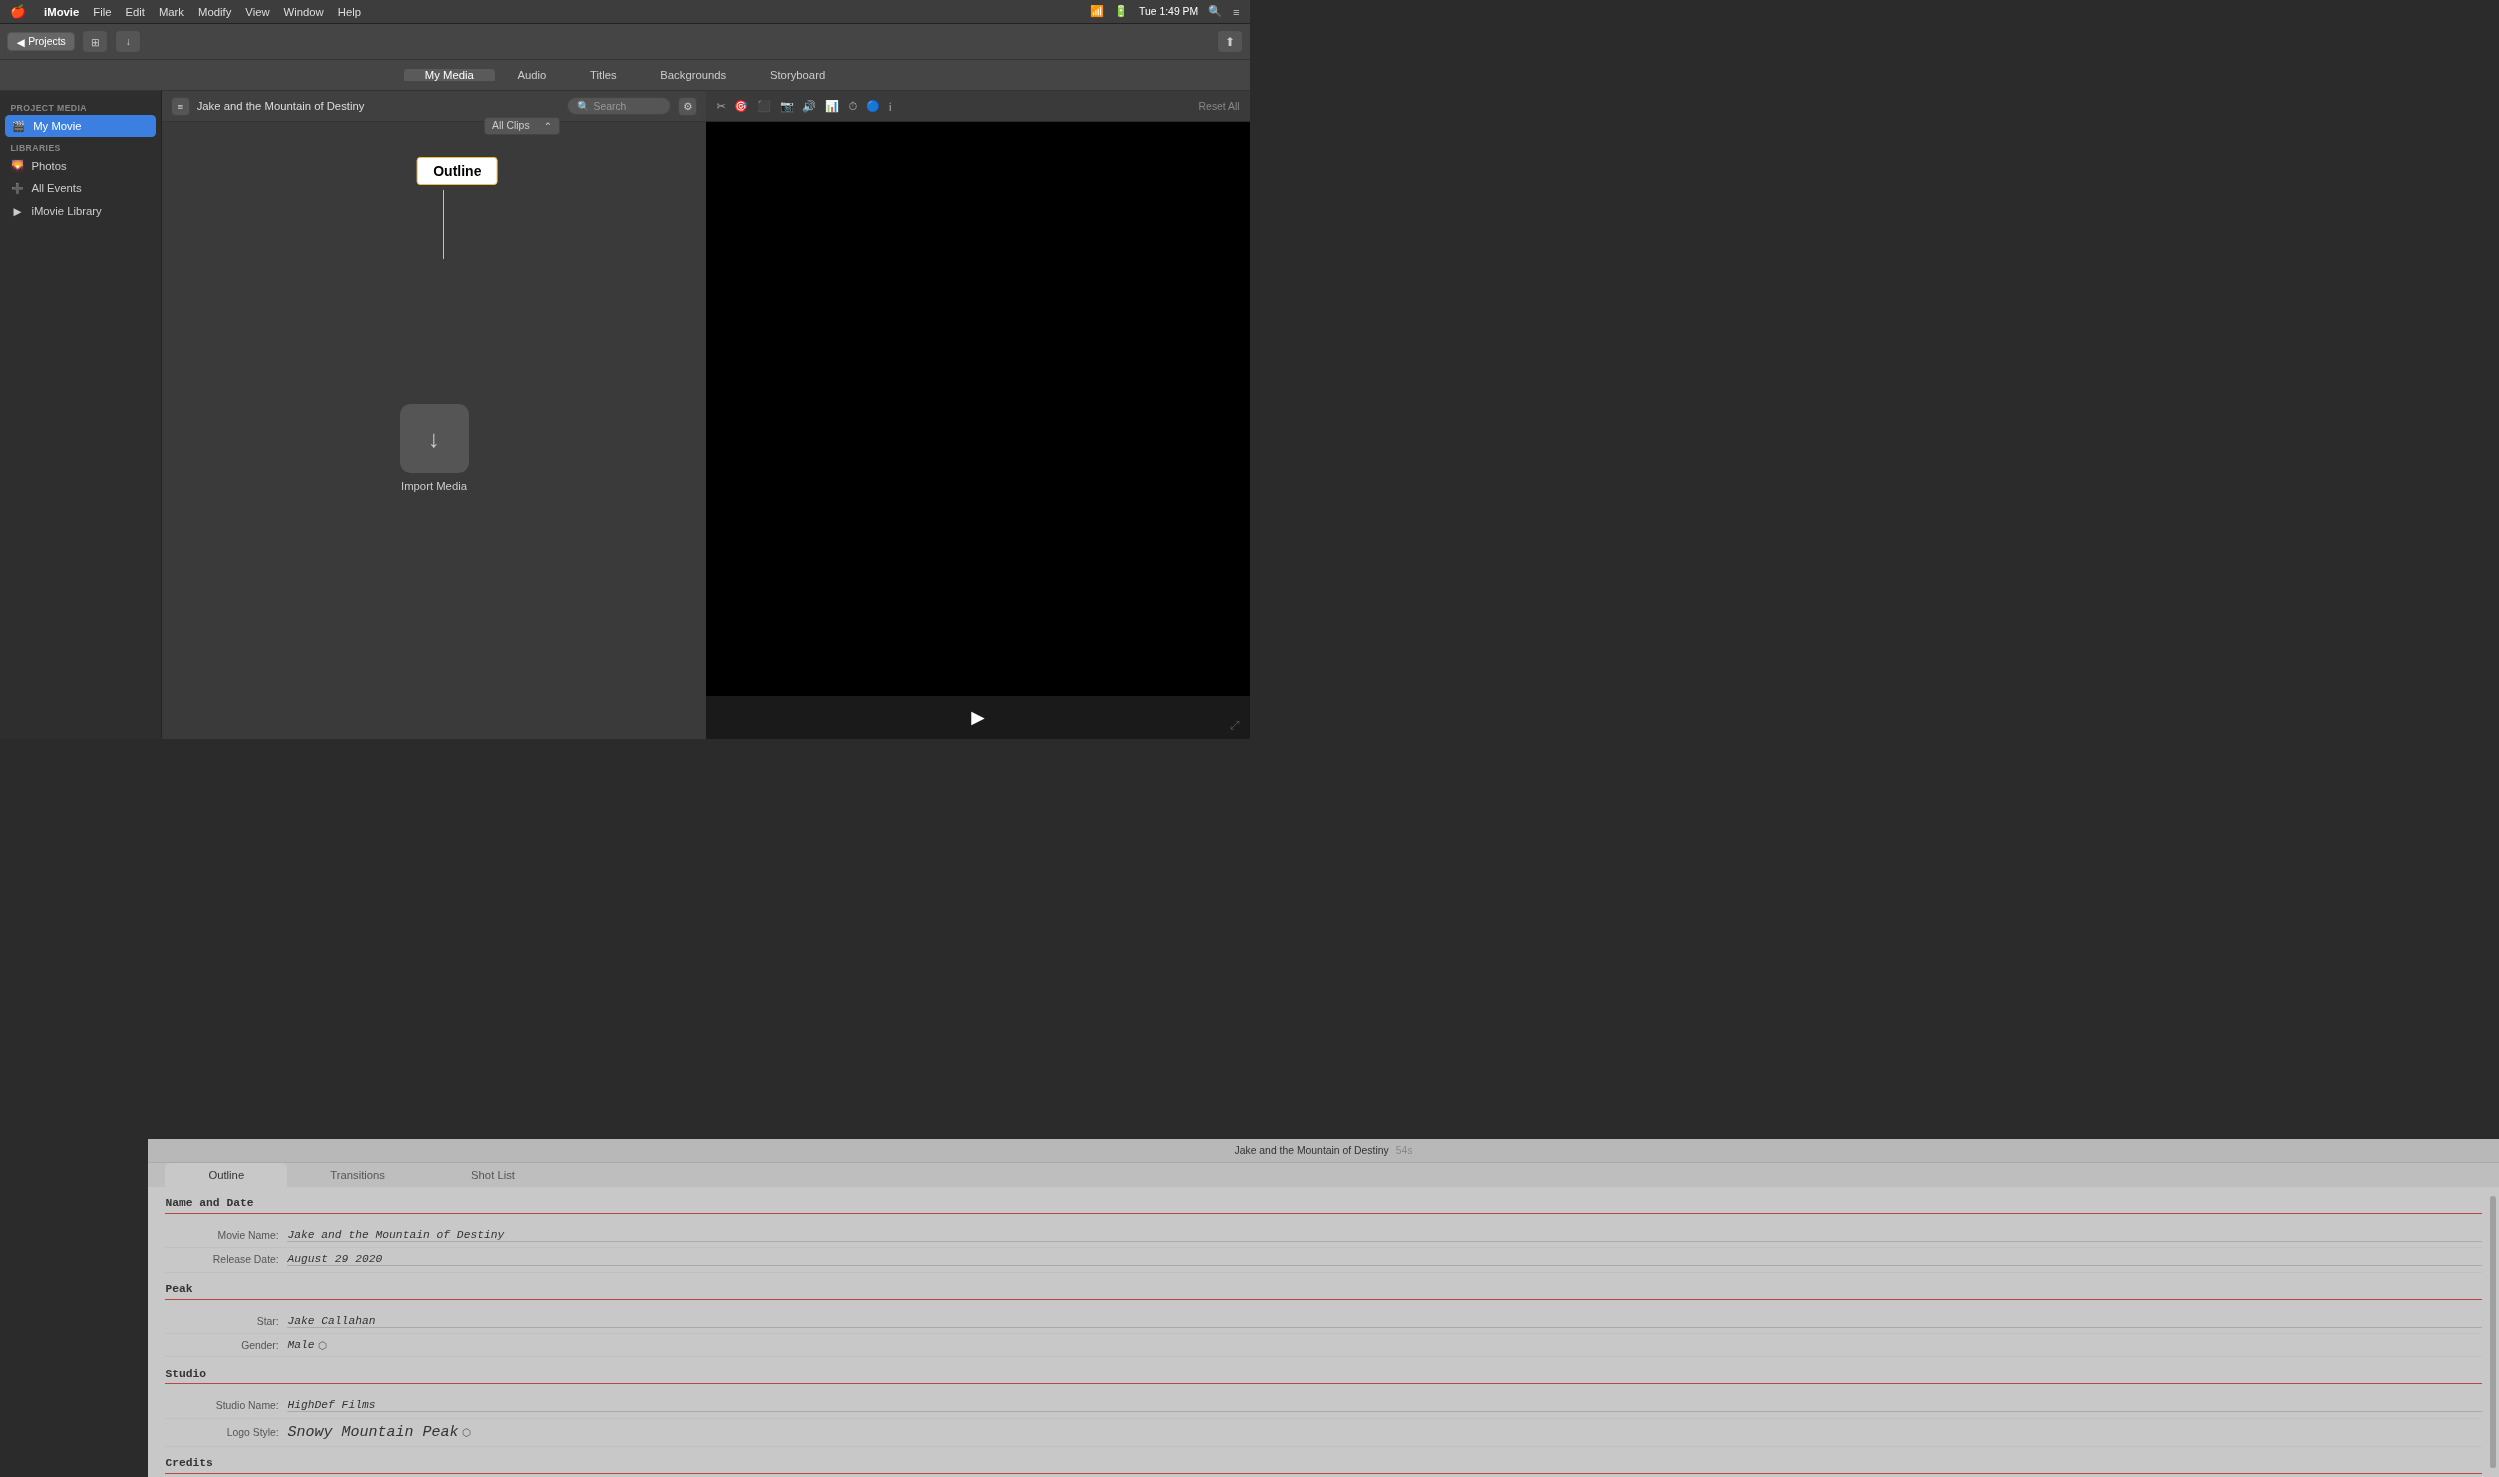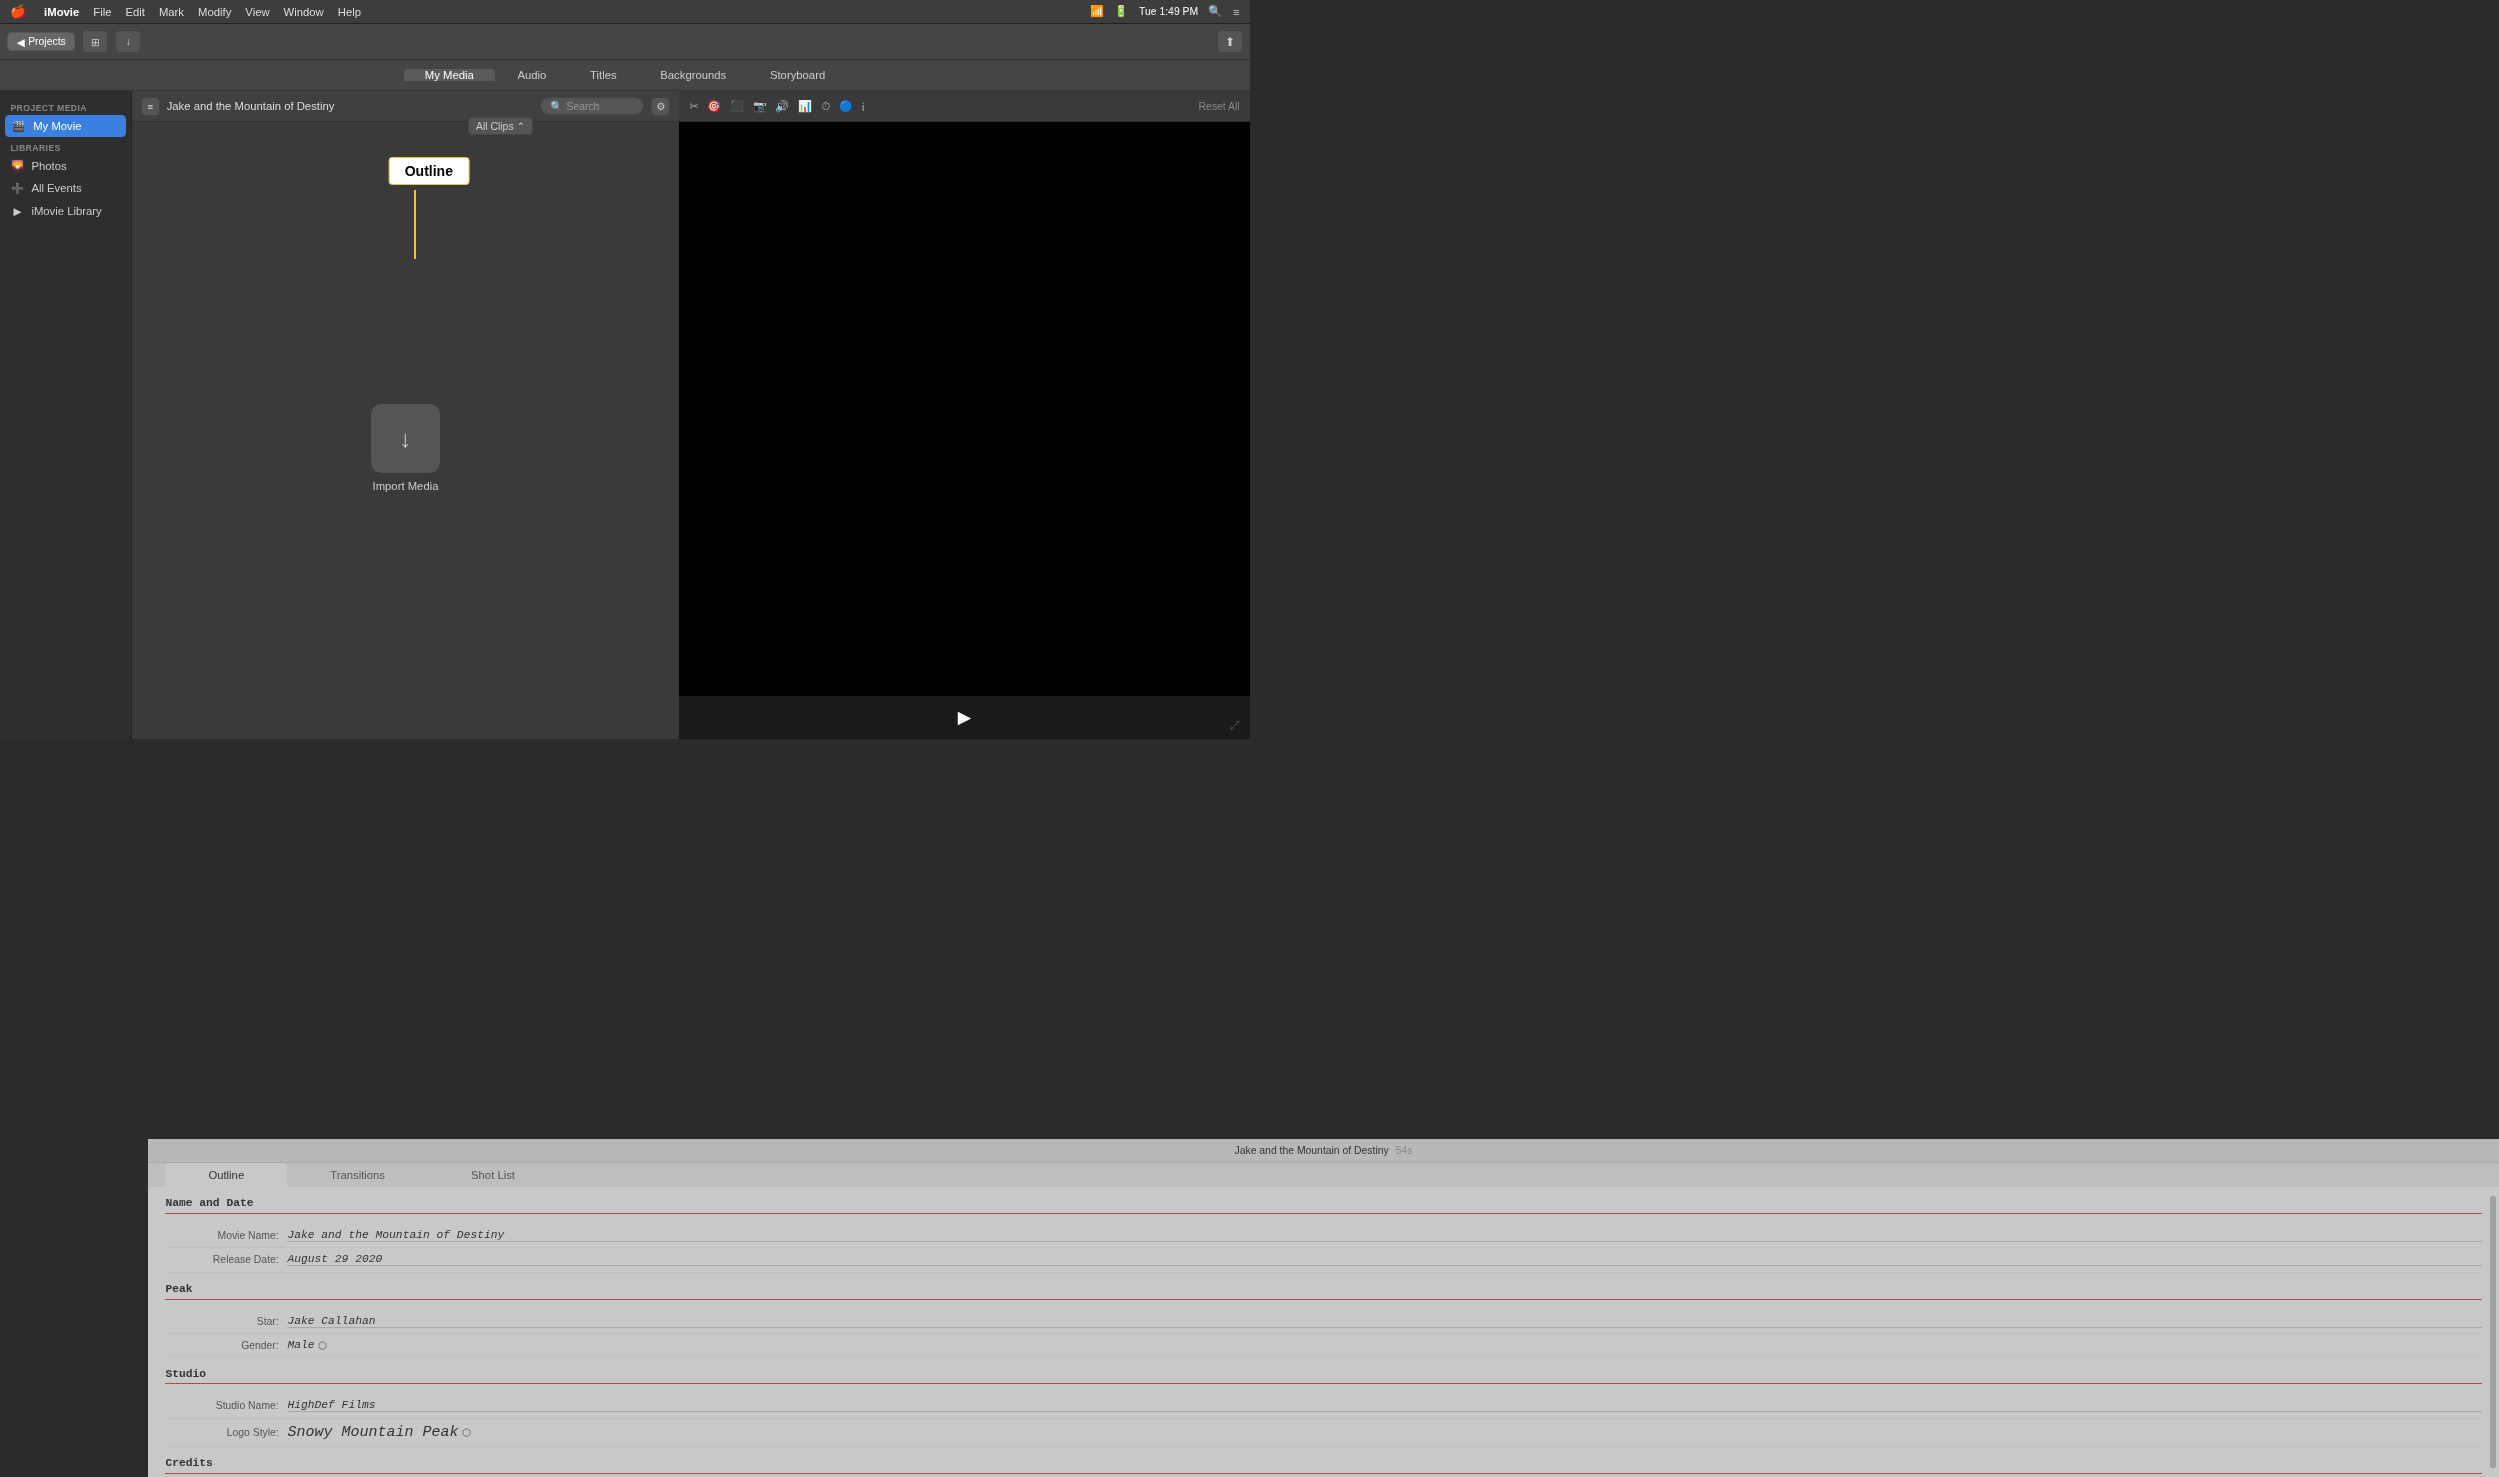--- a/index.html
+++ b/index.html
@@ -123,21 +123,21 @@
 
     
     .main-layout {
       display: flex;
       flex: 1;
       overflow: hidden;
     }
 
     
     .sidebar {
-      width: 132px;
+      width: 162px;
       background: #2e2e2e;
       border-right: 0.9px solid #222;
       padding: 7px 0;
     }
     .sidebar-section-label {
       color: #888;
       font-size: 8.7px;
       font-weight: 600;
       padding: 5.2px 10.4px 1.7px;
       text-transform: uppercase;
@@ -191,22 +191,21 @@
       flex: 1;
     }
     .clip-selector {
       background: #555;
       border: 0.9px solid #444;
       border-radius: 3.5px;
       color: #ccc;
       font-size: 10.4px;
       padding: 1.7px 7px;
       display: flex;
-      align-items: center;
-      gap: 3px;
+      gap: 14px;
       margin-top: 40px;
     }
     .search-box {
       background: #555;
       border: 0.9px solid #444;
       border-radius: 10.4px;
       color: #ccc;
       font-size: 10.4px;
       padding: 1.7px 8.7px;
       display: flex;

